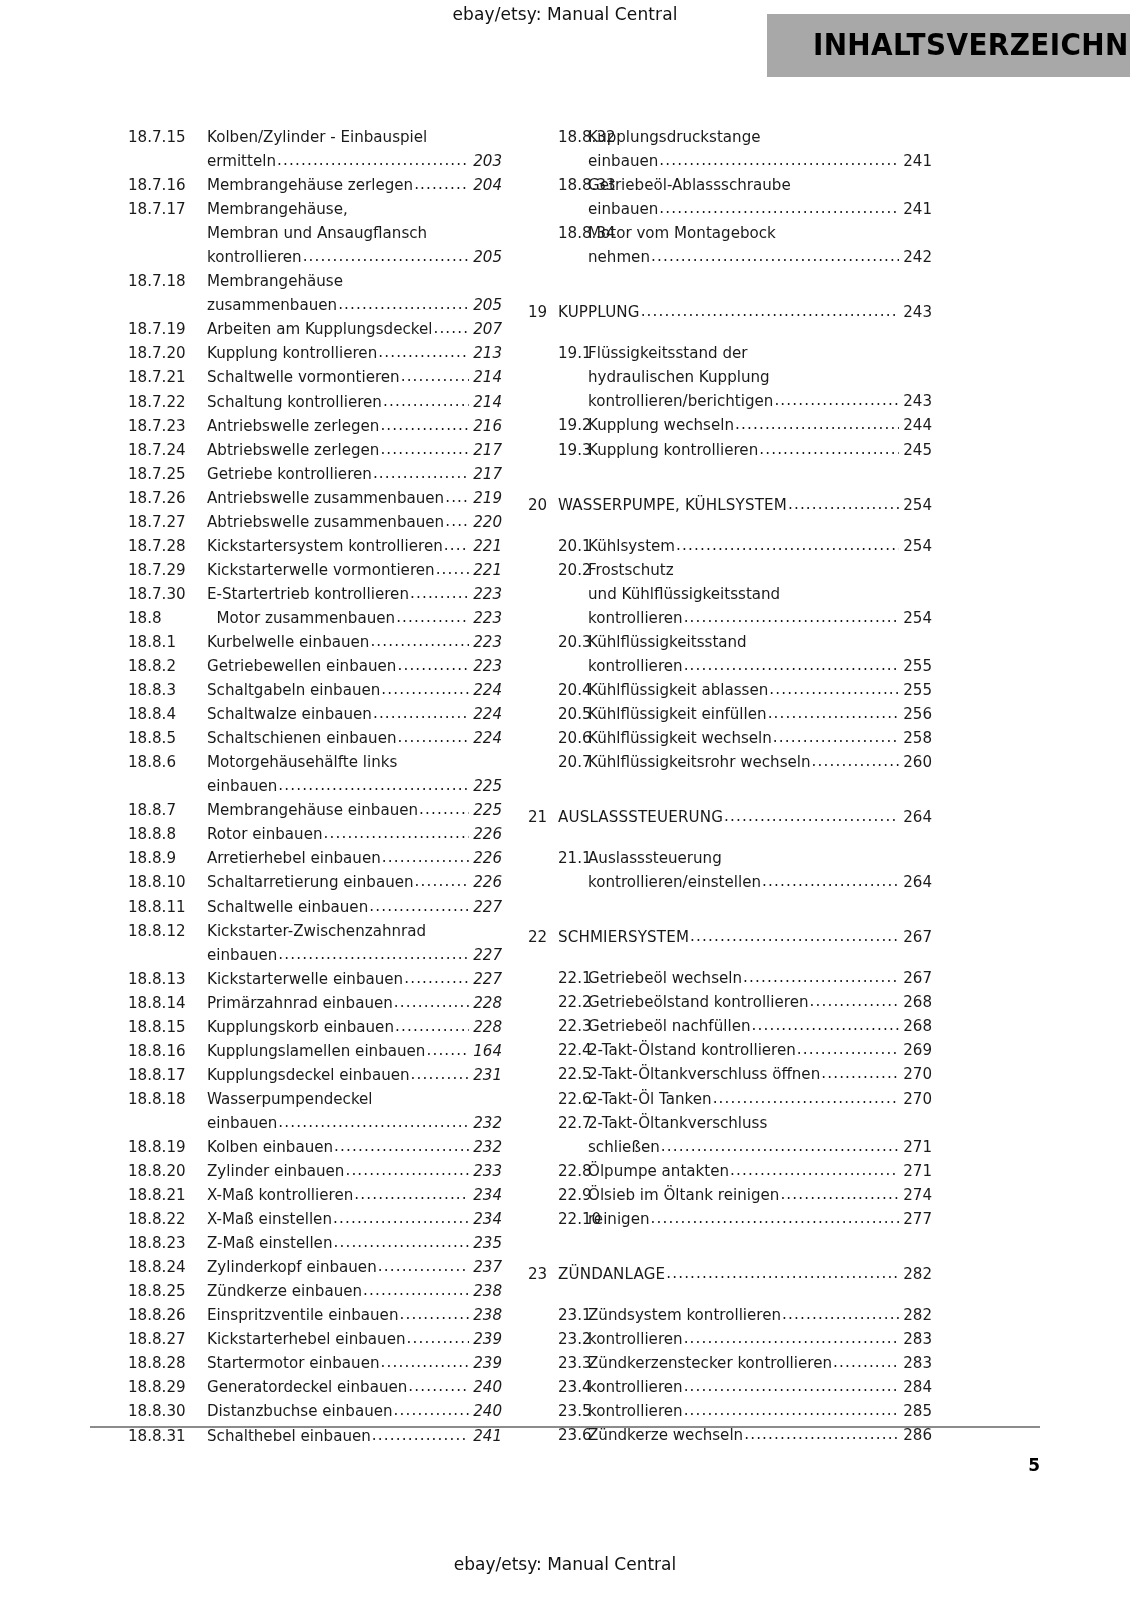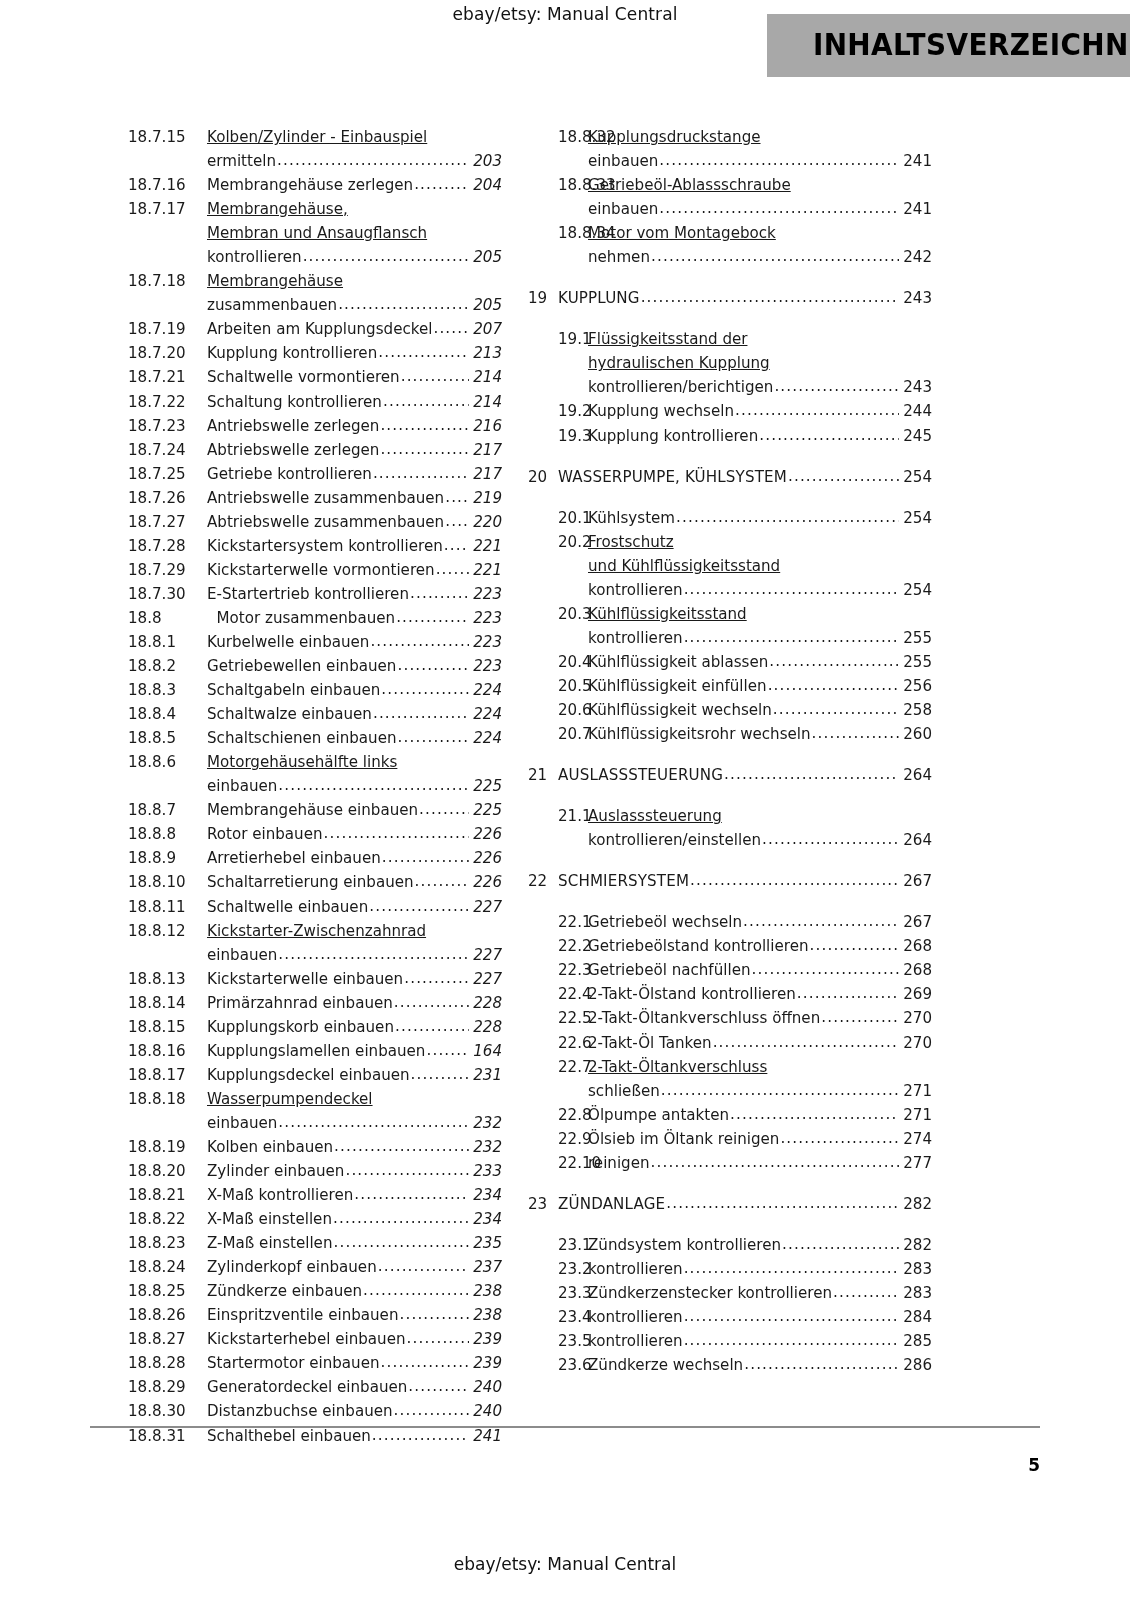--- a/index.html
+++ b/index.html
@@ -79,21 +79,20 @@
     white-space: nowrap;
     font-variant-numeric: lining-nums;
   }
   .entry .body {
     flex: 1 1 auto;
     min-width: 0;
   }
   
   .entry .title-wrap {
     display: block;
-    text-decoration: underline;
   }
   .leaderline {
     display: flex;
     align-items: baseline;
     width: 100%;
   }
   .leaderline .lbl {
     flex: 0 0 auto;
     white-space: pre;
   }
@@ -121,21 +120,21 @@
   
   .col-right .num { width: 30px; }
   .col-right .entry.sub .num { width: 30px; margin-left: 30px; }
   .col-right .entry.sub .body { }
   .col-right .pg  { width: 33px; }
   .col-right .entry { font-size: 15.1px; }
 
   
   .entry.section {
     text-transform: none;
-    margin-top: 17px;
+    margin-top: 31px;
     margin-bottom: 17px;
     align-items: center;
   }
   .entry.section .num { width: 30px; }
   .entry.section .lbl { letter-spacing: 0.15px; }
 
   
   .hrule {
     position: absolute;
     left: 90px;

